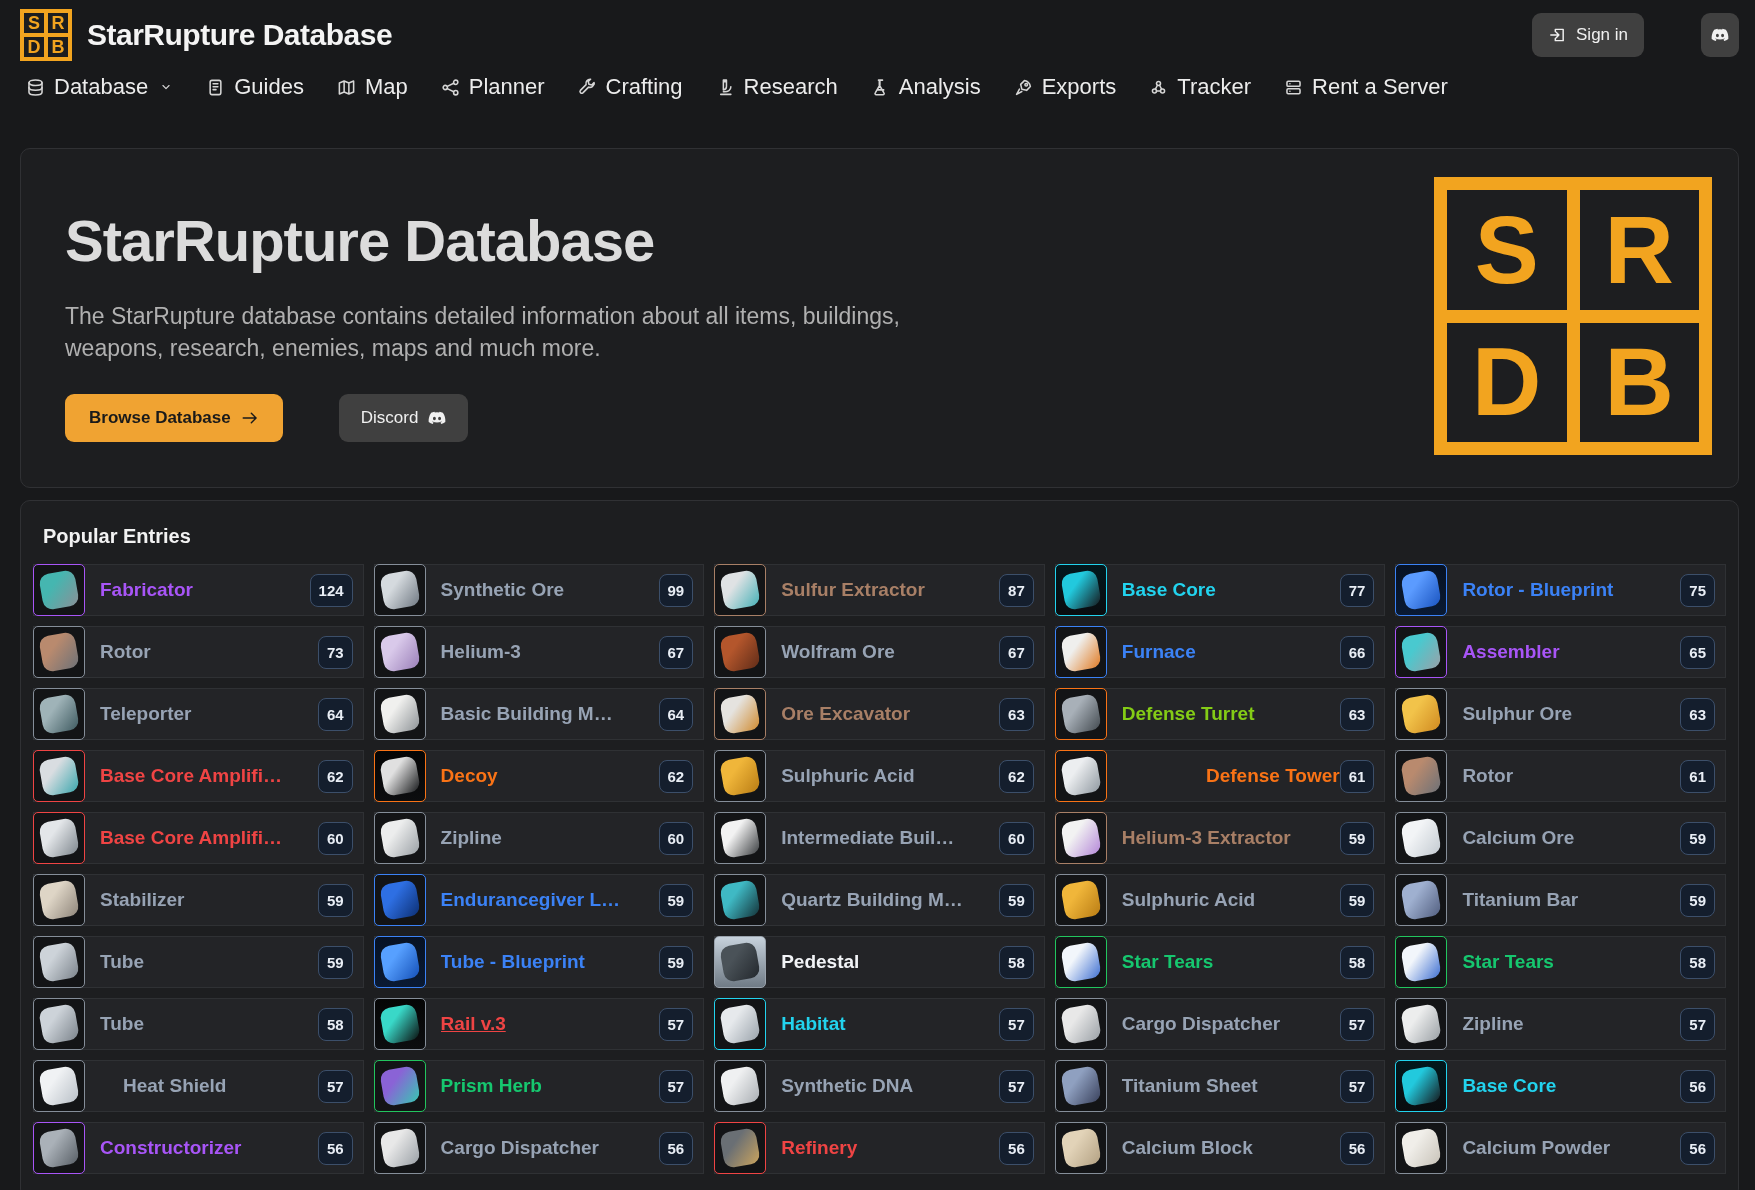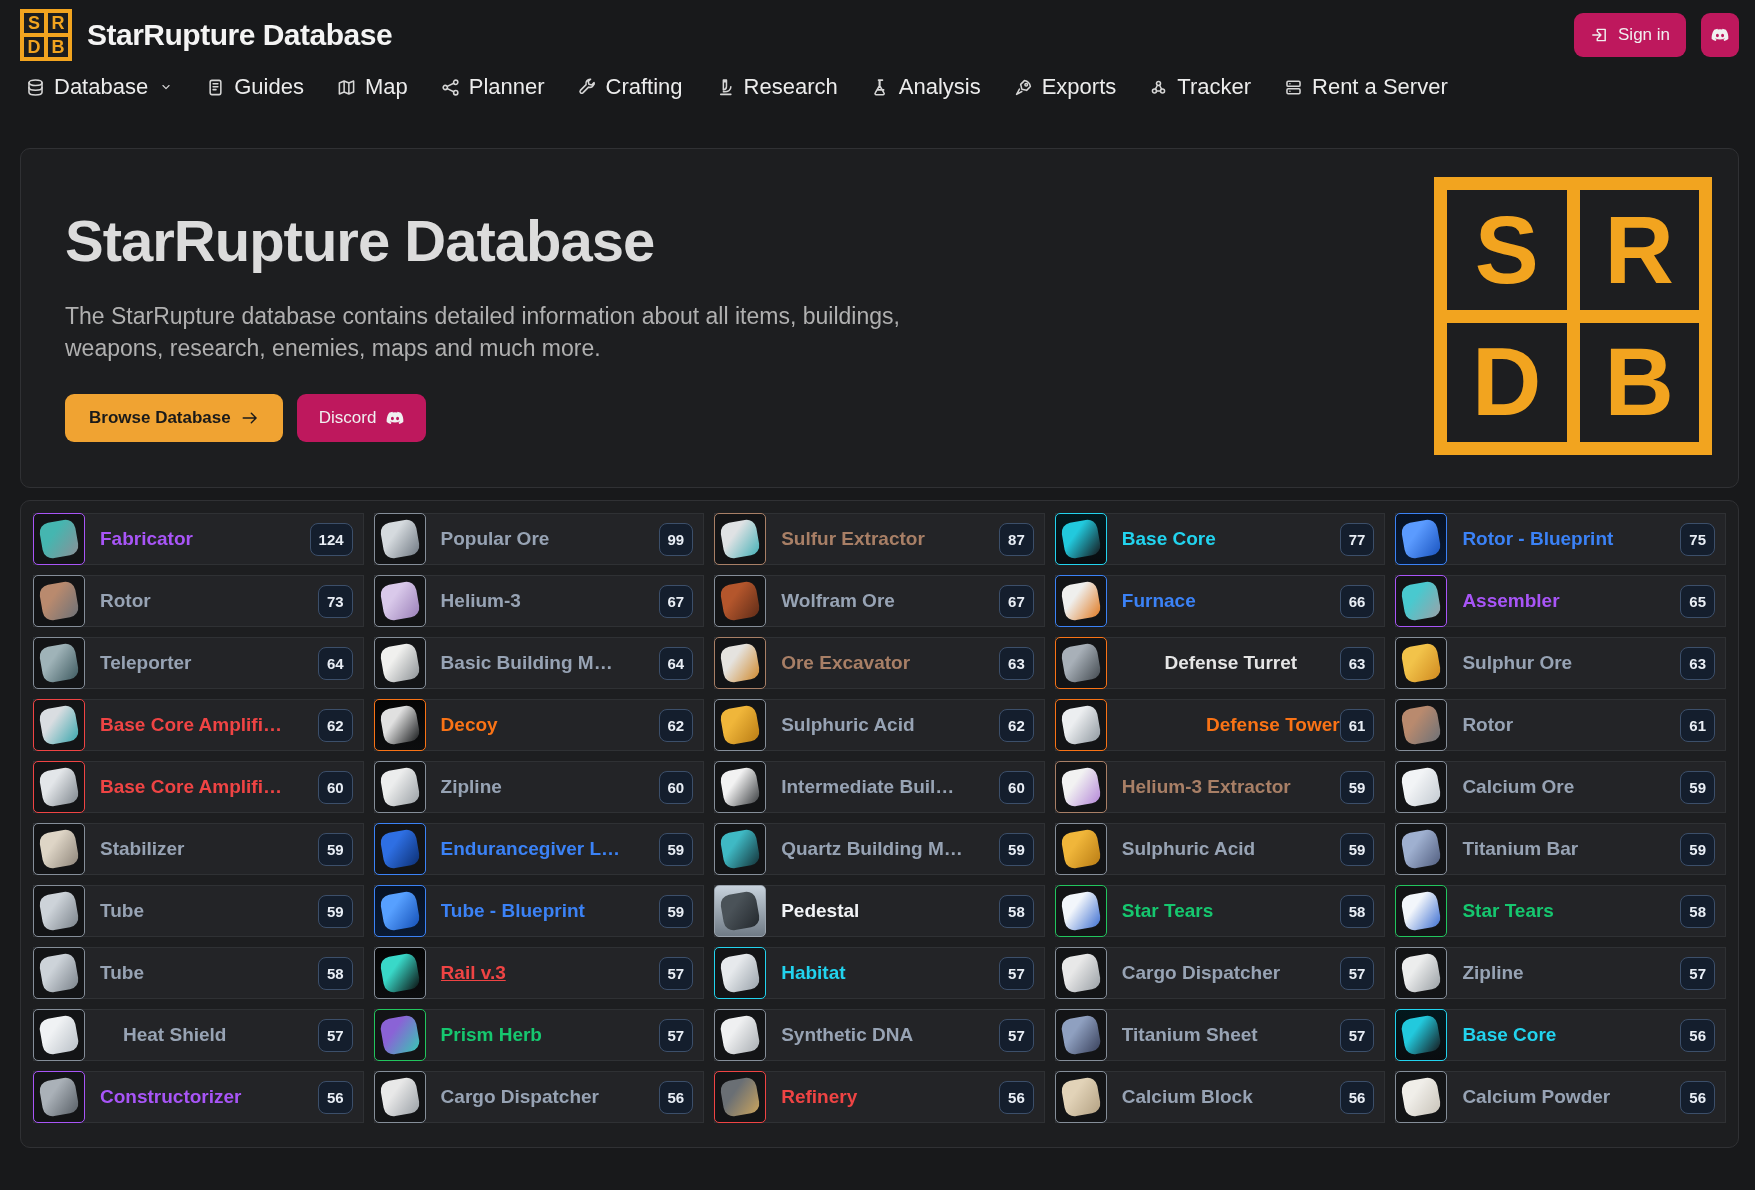--- a/index.html
+++ b/index.html
@@ -14,21 +14,21 @@
   
   .topbar { display:flex; align-items:center; padding:9px 0 5px; }
   .brand { display:flex; align-items:center; gap:15px; cursor:pointer; }
   .logo { display:grid; grid-template-columns:1fr 1fr; grid-template-rows:1fr 1fr; background:#f2a41f; }
   .logo > div { background:#1c1d1f; display:flex; align-items:center; justify-content:center; font-weight:700; color:#f2a41f; line-height:1; }
   .logo-sm { width:52px; height:52px; padding:4px; gap:4px; }
   .logo-sm > div { font-size:18px; }
   .site-title { font-size:30px; font-weight:700; color:#f4f4f4; letter-spacing:-.5px; }
   .top-actions { margin-left:auto; display:flex; align-items:center; gap:15px; }
   .btn { display:inline-flex; align-items:center; gap:10px; border:none; border-radius:9px; cursor:pointer; font-family:inherit; }
-  .btn-dark { background:#be185d; color:#f0f0f0; height:44px; padding:0 16px; font-size:17px; }
+  .btn-dark { background:#404040; color:#f0f0f0; height:44px; padding:0 16px; font-size:17px;margin-left:42px; }
   .btn-sq { width:38px; padding:0; justify-content:center; }
   .i { display:inline-flex; align-items:center; justify-content:center; }
   .i svg { display:block; }
   .search { display:flex; align-items:center; gap:11px; width:612px; height:48px; border:1px solid #3d3e42; border-radius:9px; padding:0 14px; background:#1a1b1d; color:#8f9094; }
   .search input { flex:1; background:transparent; border:none; outline:none; color:#eceff2; font-size:18px; font-family:inherit; }
   .search input::placeholder { color:#8a8c90; }
 
   
   .mainnav { display:flex; align-items:center; gap:33px; height:42px; padding:0 6px; }
   .nav-item { display:flex; align-items:center; gap:9px; font-size:22px; color:#ececec; cursor:pointer; white-space:nowrap; }
@@ -212,20 +212,21 @@
     </div>
     <div class="logo logo-big" id="logo-big">
         <div>S</div>
         <div>R</div>
         <div>D</div>
         <div>B</div>
       </div>
   </section>
 
   <section class="popular">
+    <h2>Popular Entries</h2>
     <div class="grid" id="entries-grid">
         <div class="entry">
           <span class="eicon" style="border-color: rgb(168, 85, 247);">
             <span class="blob" style="background: linear-gradient(135deg, rgb(69, 182, 176) 35%, rgb(138, 144, 151));"></span>
           </span>
           <span class="ename" style="color: rgb(168, 85, 247);">Fabricator</span>
           <span class="ecount">124</span>
         </div>
         <div class="entry">
           <span class="eicon" style="border-color: rgb(133, 142, 153);">
@@ -287,21 +288,21 @@
           <span class="eicon" style="border-color: rgb(168, 85, 247);">
             <span class="blob" style="background: linear-gradient(135deg, rgb(170, 177, 184) 35%, rgb(88, 95, 102));"></span>
           </span>
           <span class="ename" style="color: rgb(168, 85, 247);">Constructorizer</span>
           <span class="ecount">56</span>
         </div>
         <div class="entry">
           <span class="eicon" style="border-color: rgb(133, 142, 153);">
             <span class="blob" style="background: linear-gradient(135deg, rgb(213, 218, 222) 35%, rgb(111, 120, 130));"></span>
           </span>
-          <span class="ename" style="color: rgb(151, 163, 180);">Popular Ore</span>
+          <span class="ename" style="color: rgb(151, 163, 180);">Synthetic Ore</span>
           <span class="ecount">99</span>
         </div>
         <div class="entry">
           <span class="eicon" style="border-color: rgb(133, 142, 153);">
             <span class="blob" style="background: linear-gradient(135deg, rgb(217, 201, 234) 35%, rgb(154, 127, 184));"></span>
           </span>
           <span class="ename" style="color: rgb(151, 163, 180);">Helium-3</span>
           <span class="ecount">67</span>
         </div>
         <div class="entry">
@@ -441,21 +442,21 @@
           <span class="eicon" style="border-color: rgb(59, 130, 246);">
             <span class="blob" style="background: linear-gradient(135deg, rgb(239, 239, 237) 35%, rgb(224, 122, 34));"></span>
           </span>
           <span class="ename" style="color: rgb(59, 130, 246);">Furnace</span>
           <span class="ecount">66</span>
         </div>
         <div class="entry">
           <span class="eicon" style="border-color: rgb(249, 115, 22);">
             <span class="blob" style="background: linear-gradient(135deg, rgb(168, 176, 184) 35%, rgb(67, 74, 80));"></span>
           </span>
-          <span class="ename" style="color: #e5e5e5; text-align: center;">Defense Turret</span>
+          <span class="ename" style="color: #84cc16;">Defense Turret</span>
           <span class="ecount">63</span>
         </div>
         <div class="entry">
           <span class="eicon" style="border-color: rgb(249, 115, 22);">
             <span class="blob" style="background: linear-gradient(135deg, rgb(236, 238, 240) 35%, rgb(143, 152, 160));"></span>
           </span>
           <span class="ename" style="color: rgb(249, 115, 22); text-align: right;">Defense Tower</span>
           <span class="ecount">61</span>
         </div>
         <div class="entry">

